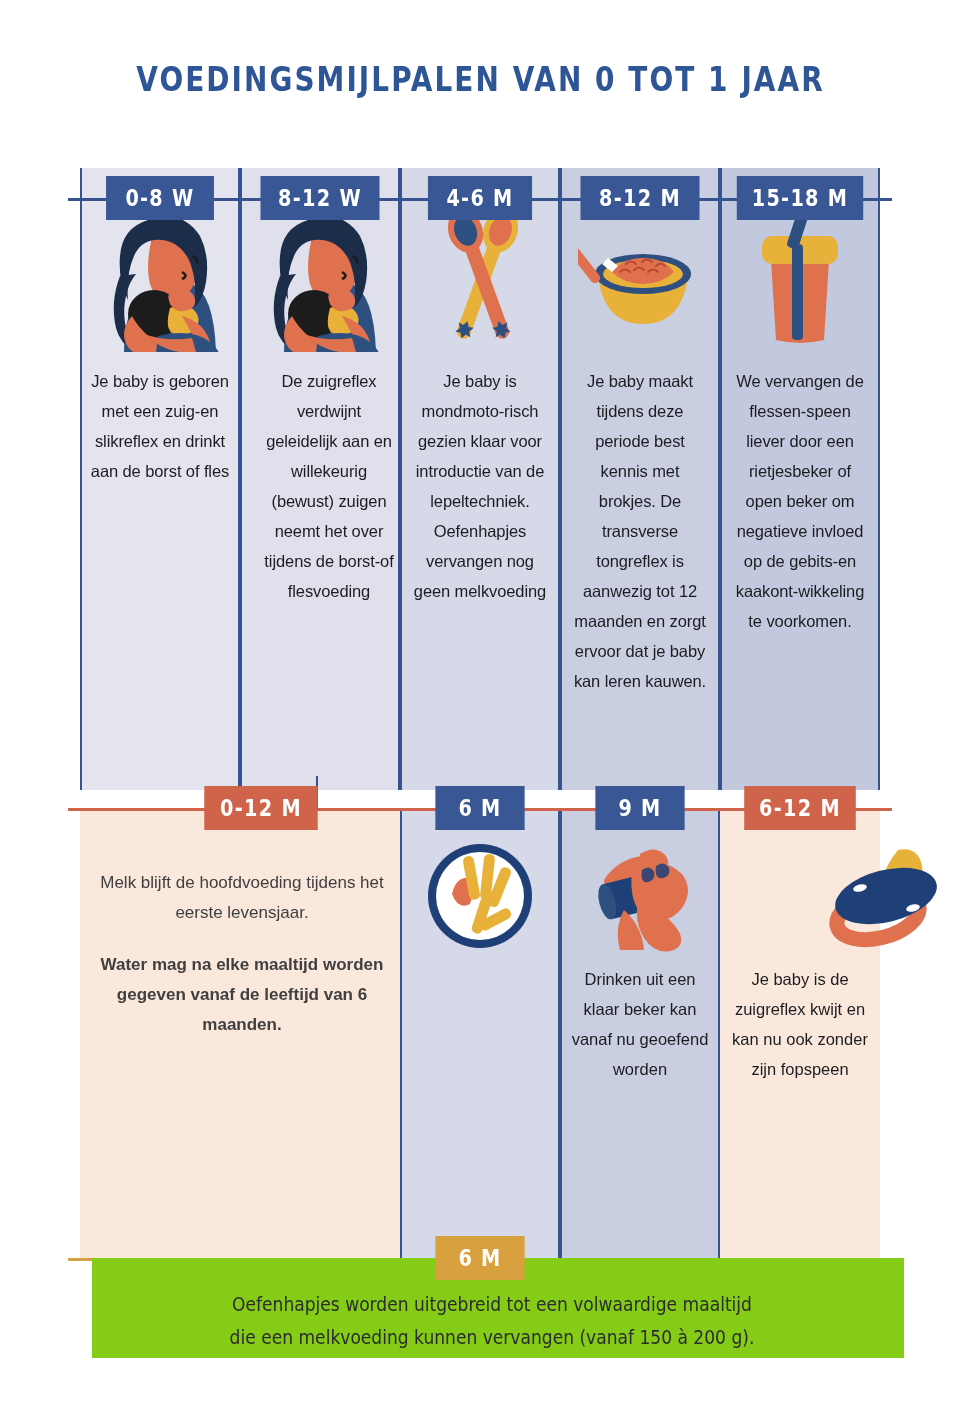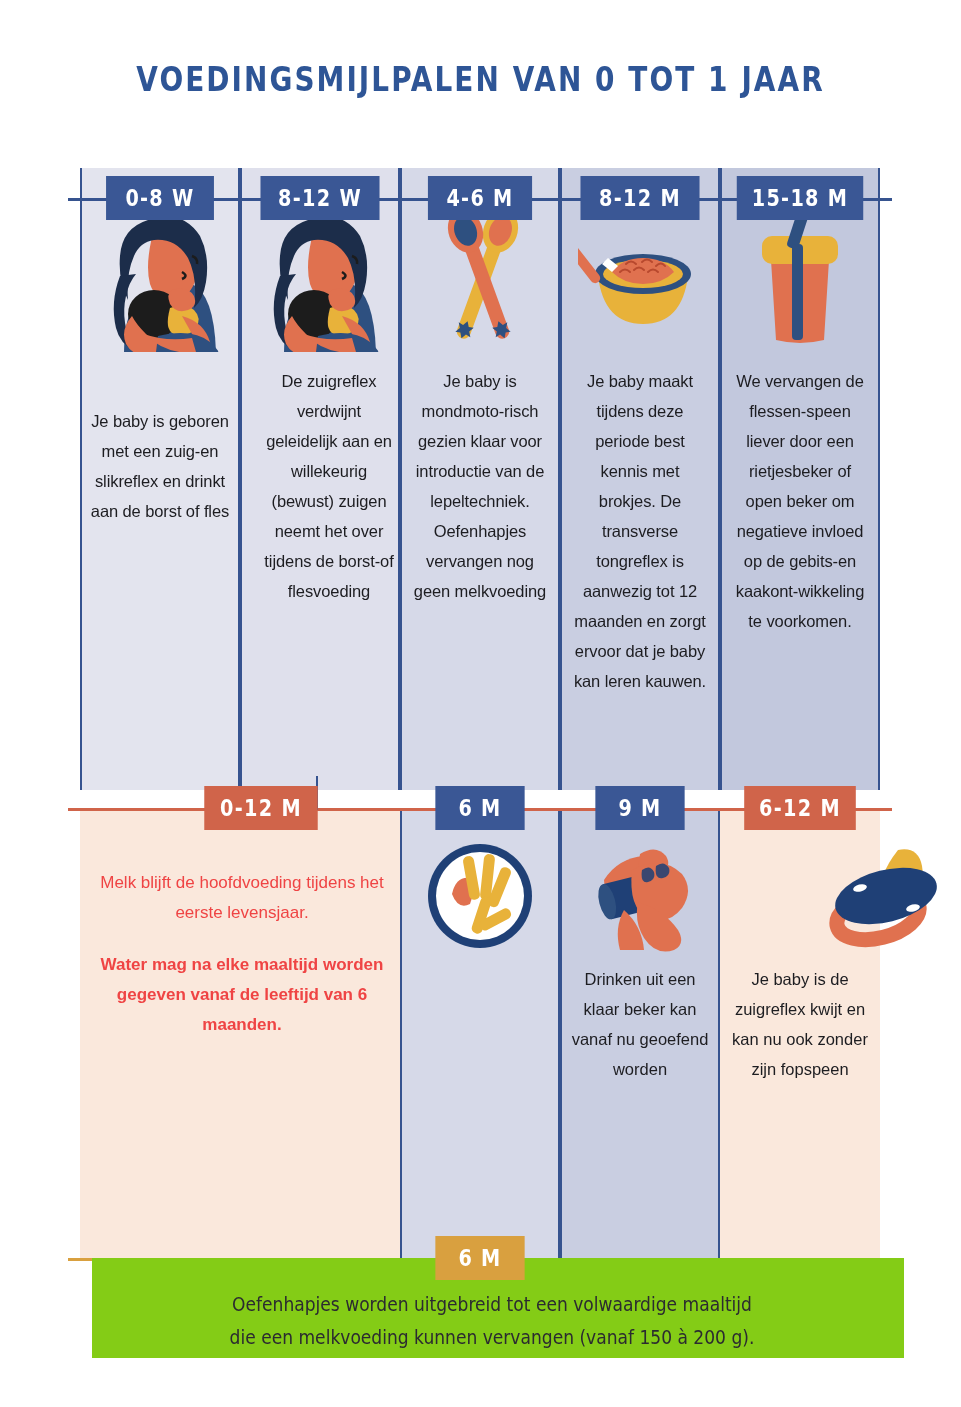--- a/index.html
+++ b/index.html
@@ -90,21 +90,21 @@
   .ltext{
     position:absolute;left:10px;width:140px;
     text-align:center;
     font-size:16.5px;
     line-height:30px;
     color:#1d1d21;
   }
 
   .milkbox{
     position:absolute;left:18px;top:700px;width:288px;
-    text-align:center;font-size:17px;line-height:30px;color:#ef4444;
+    text-align:center;font-size:17px;line-height:30px;color:#404040;
   }
   .milkbox .b{font-weight:bold;display:block;margin-top:22px;}
 
   
   .banner{
     position:absolute;left:92px;top:1258px;width:800px;height:100px;
     background:#84cc16;
     padding-left:12px;
   }
   .bannerline{position:absolute;left:68px;top:1258px;width:824px;height:3px;background:#d9a03f;}
@@ -232,21 +232,21 @@
 
     <div class="ill" style="left:668px;top:36px;width:104px;height:150px;">
       <svg viewBox="0 0 104 150" width="104" height="150" aria-hidden="true">
         <path d="M22 40 h60 l-6 96 q-24 6 -48 0z" fill="#e0714f"></path>
         <rect x="14" y="32" width="76" height="28" rx="10" fill="#e8b23a"></rect>
         <rect x="44" y="5" width="12" height="40" rx="4" fill="#2e5080" transform="rotate(18 50 25)"></rect>
         <rect x="44" y="40" width="11" height="96" rx="4" fill="#2e5080"></rect>
       </svg>
     </div>
 
-    <div class="ctext" style="top:198px;margin-top:40px;">Je baby is geboren met een zuig-en slikreflex en drinkt aan de borst of fles</div>
+    <div class="ctext" style="top:198px;">Je baby is geboren met een zuig-en slikreflex en drinkt aan de borst of fles</div>
     <div class="ctext" style="top:198px;left:170px;margin-left:9px;">De zuigreflex verdwijnt geleidelijk aan en willekeurig (bewust) zuigen neemt het over tijdens de borst-of flesvoeding</div>
     <div class="ctext" style="top:198px;left:330px;">Je baby is mondmoto-risch gezien klaar voor introductie van de lepeltechniek. Oefenhapjes vervangen nog geen melkvoeding</div>
     <div class="ctext" style="top:198px;left:490px;">Je baby maakt tijdens deze periode best kennis met brokjes. De transverse tongreflex is aanwezig tot 12 maanden en zorgt ervoor dat je baby kan leren kauwen.</div>
     <div class="ctext" style="top:198px;left:650px;">We vervangen de flessen-speen liever door een rietjesbeker of open beker om negatieve invloed op de gebits-en kaakont-wikkeling te voorkomen.</div>
 
     <div class="badge red" style="left:120px;top:618px;width:122px;">
       <span>0-12 M</span>
     </div>
     <div class="badge blue" style="left:352px;top:618px;width:96px;">
       <span>6 M</span>

